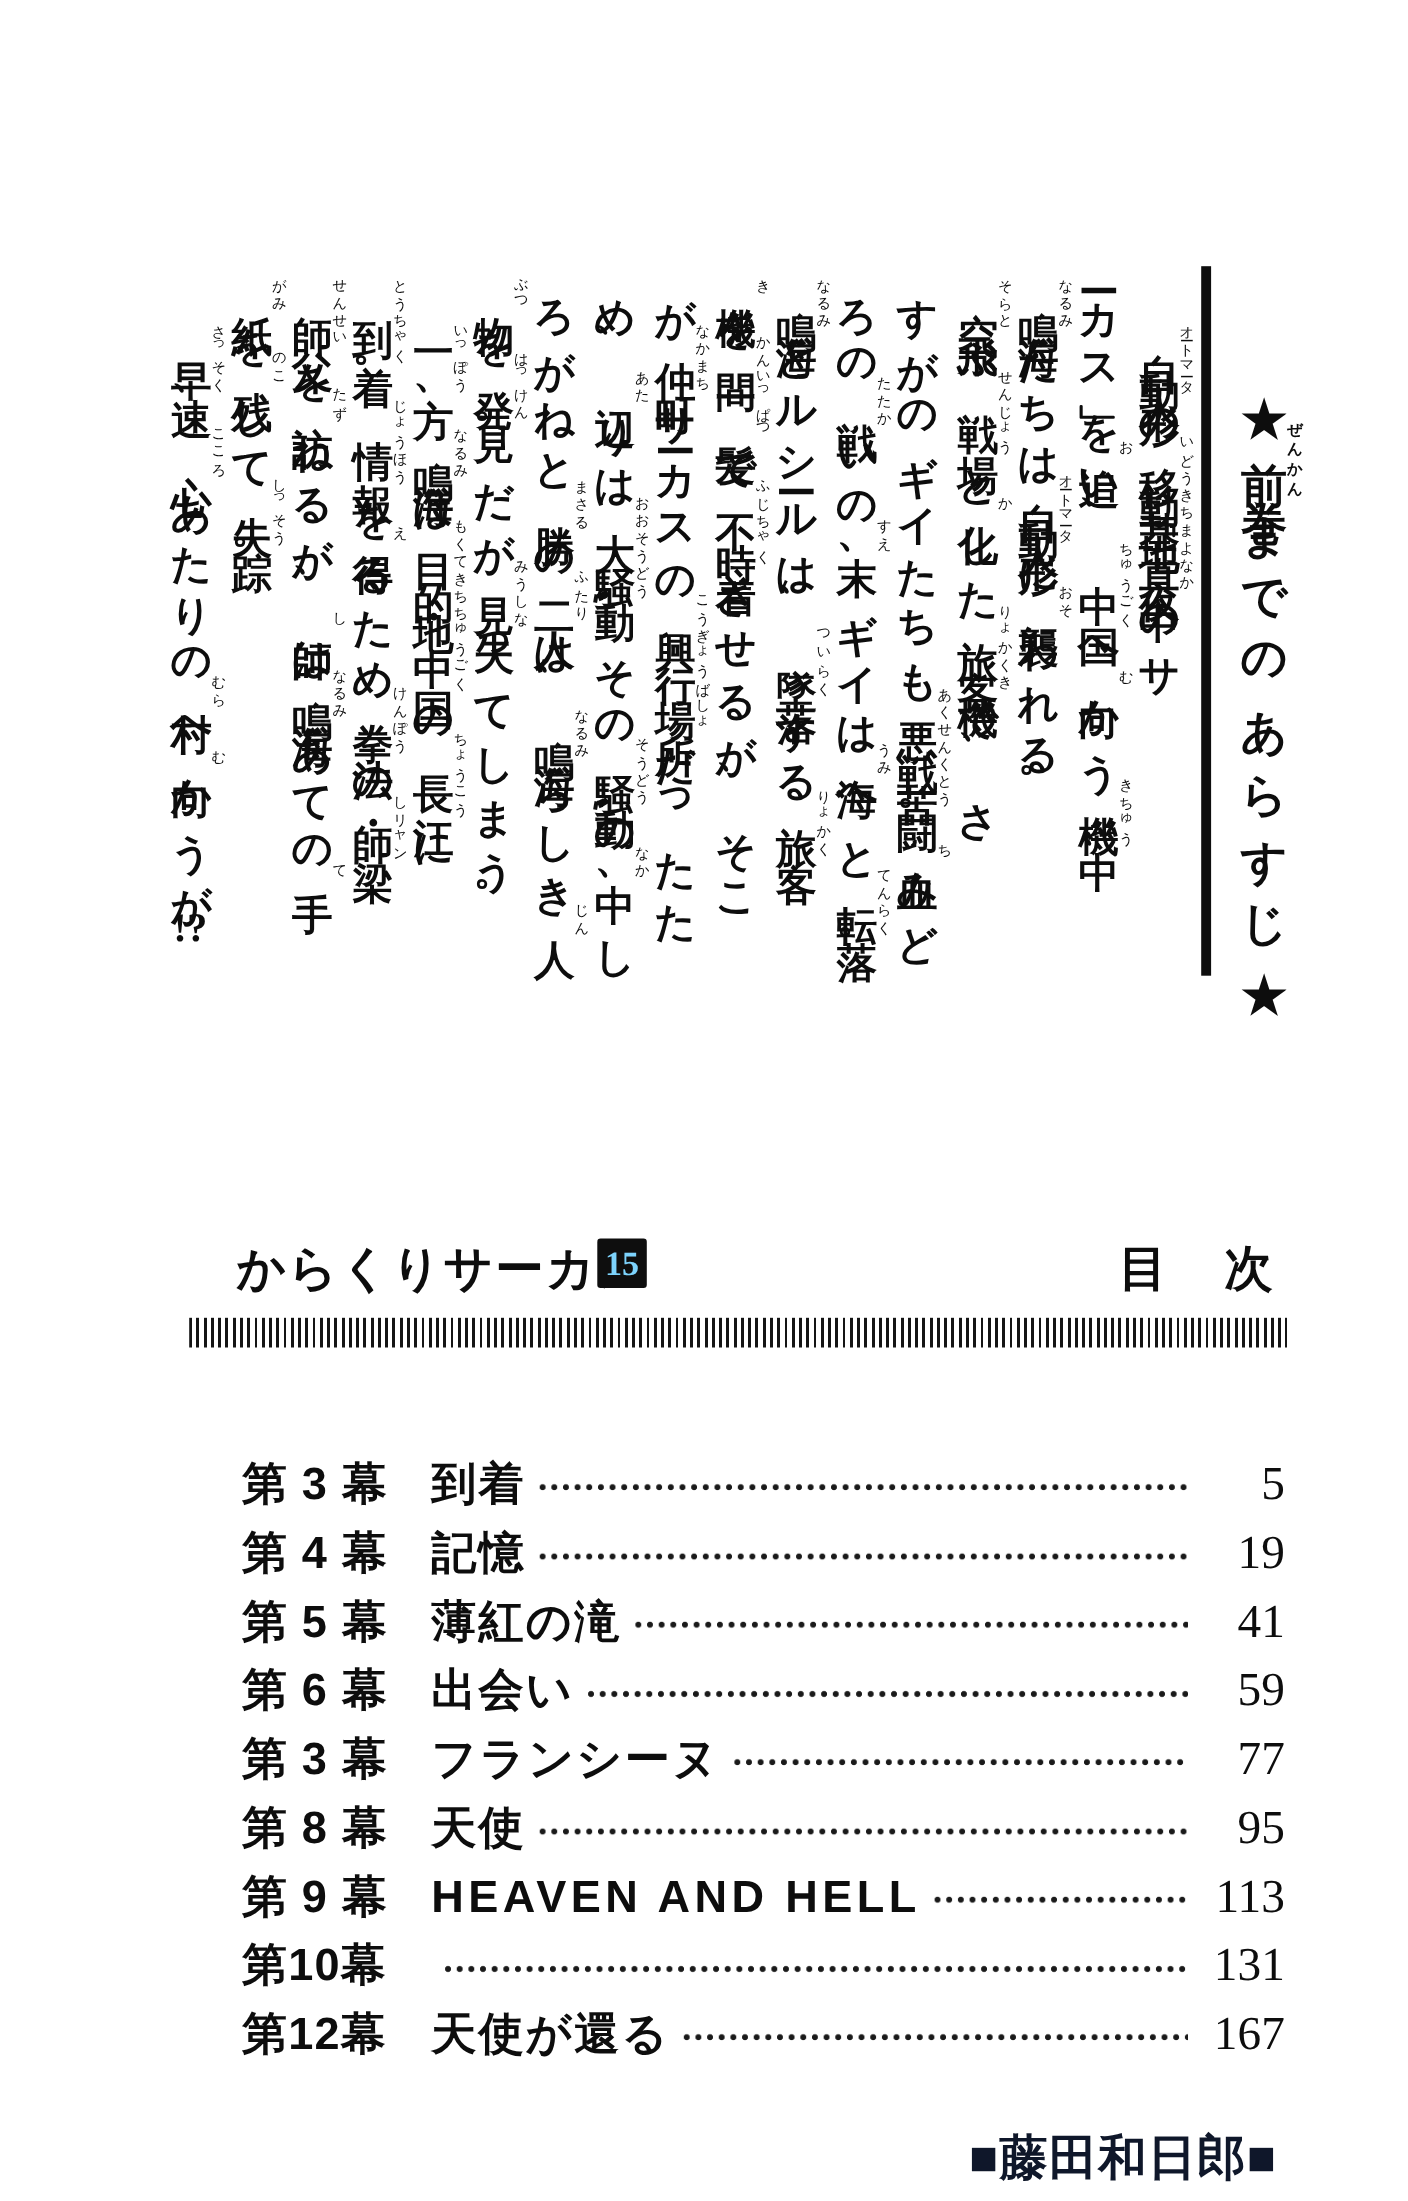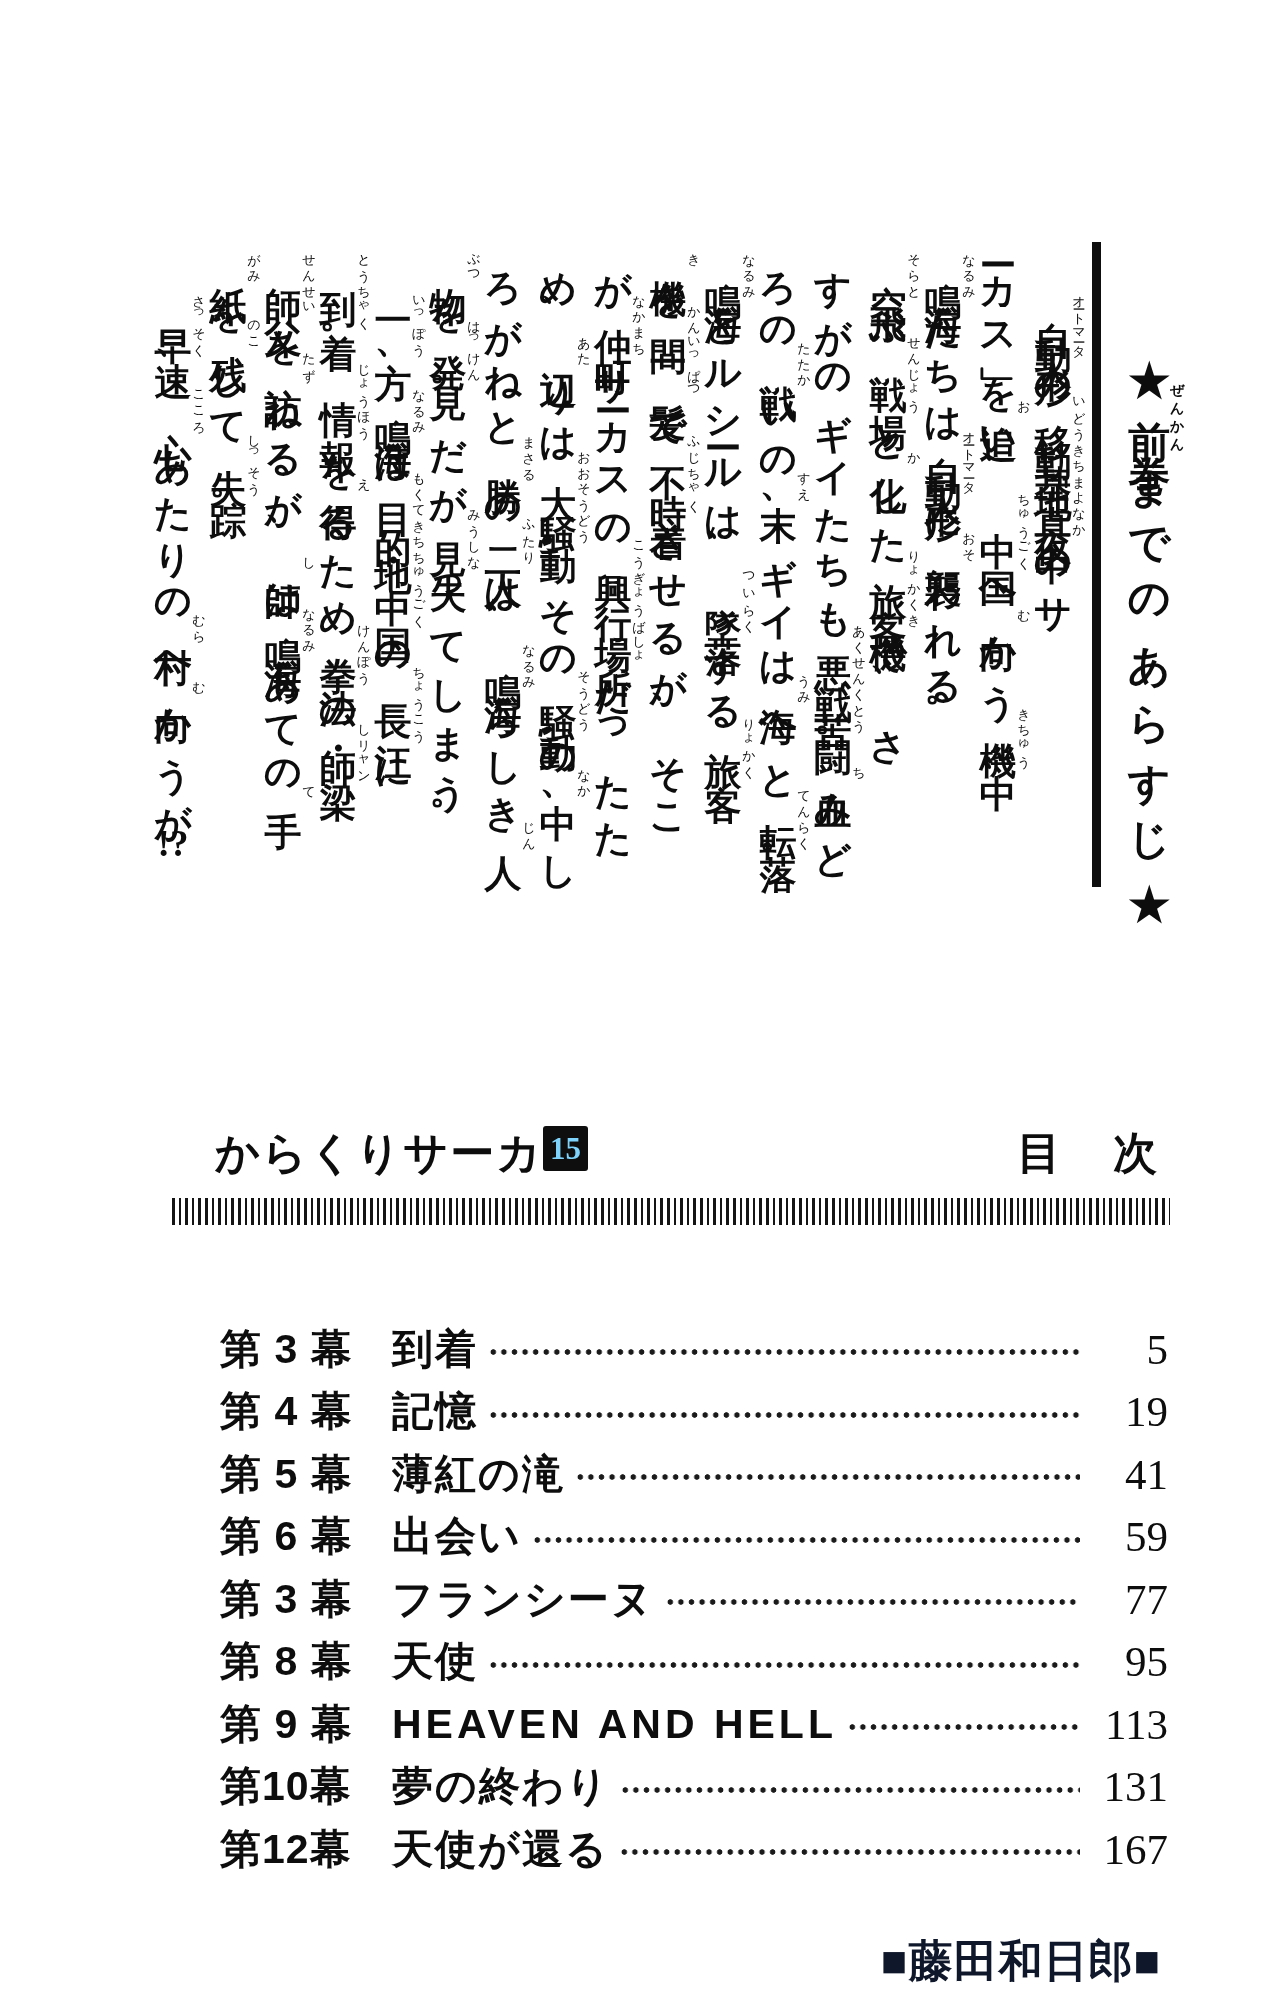--- a/index.html
+++ b/index.html
@@ -147,21 +147,20 @@
         <span class="pnum">95</span>
       </div>
       <div class="toc-row">
         <span class="chap">第 9 幕</span>
         <span class="ctitle latin">HEAVEN AND HELL</span>
         <span class="dots"></span>
         <span class="pnum">113</span>
       </div>
       <div class="toc-row">
         <span class="chap">第10幕</span>
-        <span class="ctitle">夢の終わり</span>
         <span class="dots"></span>
         <span class="pnum">131</span>
       </div>
       <div class="toc-row">
         <span class="chap">第12幕</span>
         <span class="ctitle">天使が還る</span>
         <span class="dots"></span>
         <span class="pnum">167</span>
       </div>
     </div>

